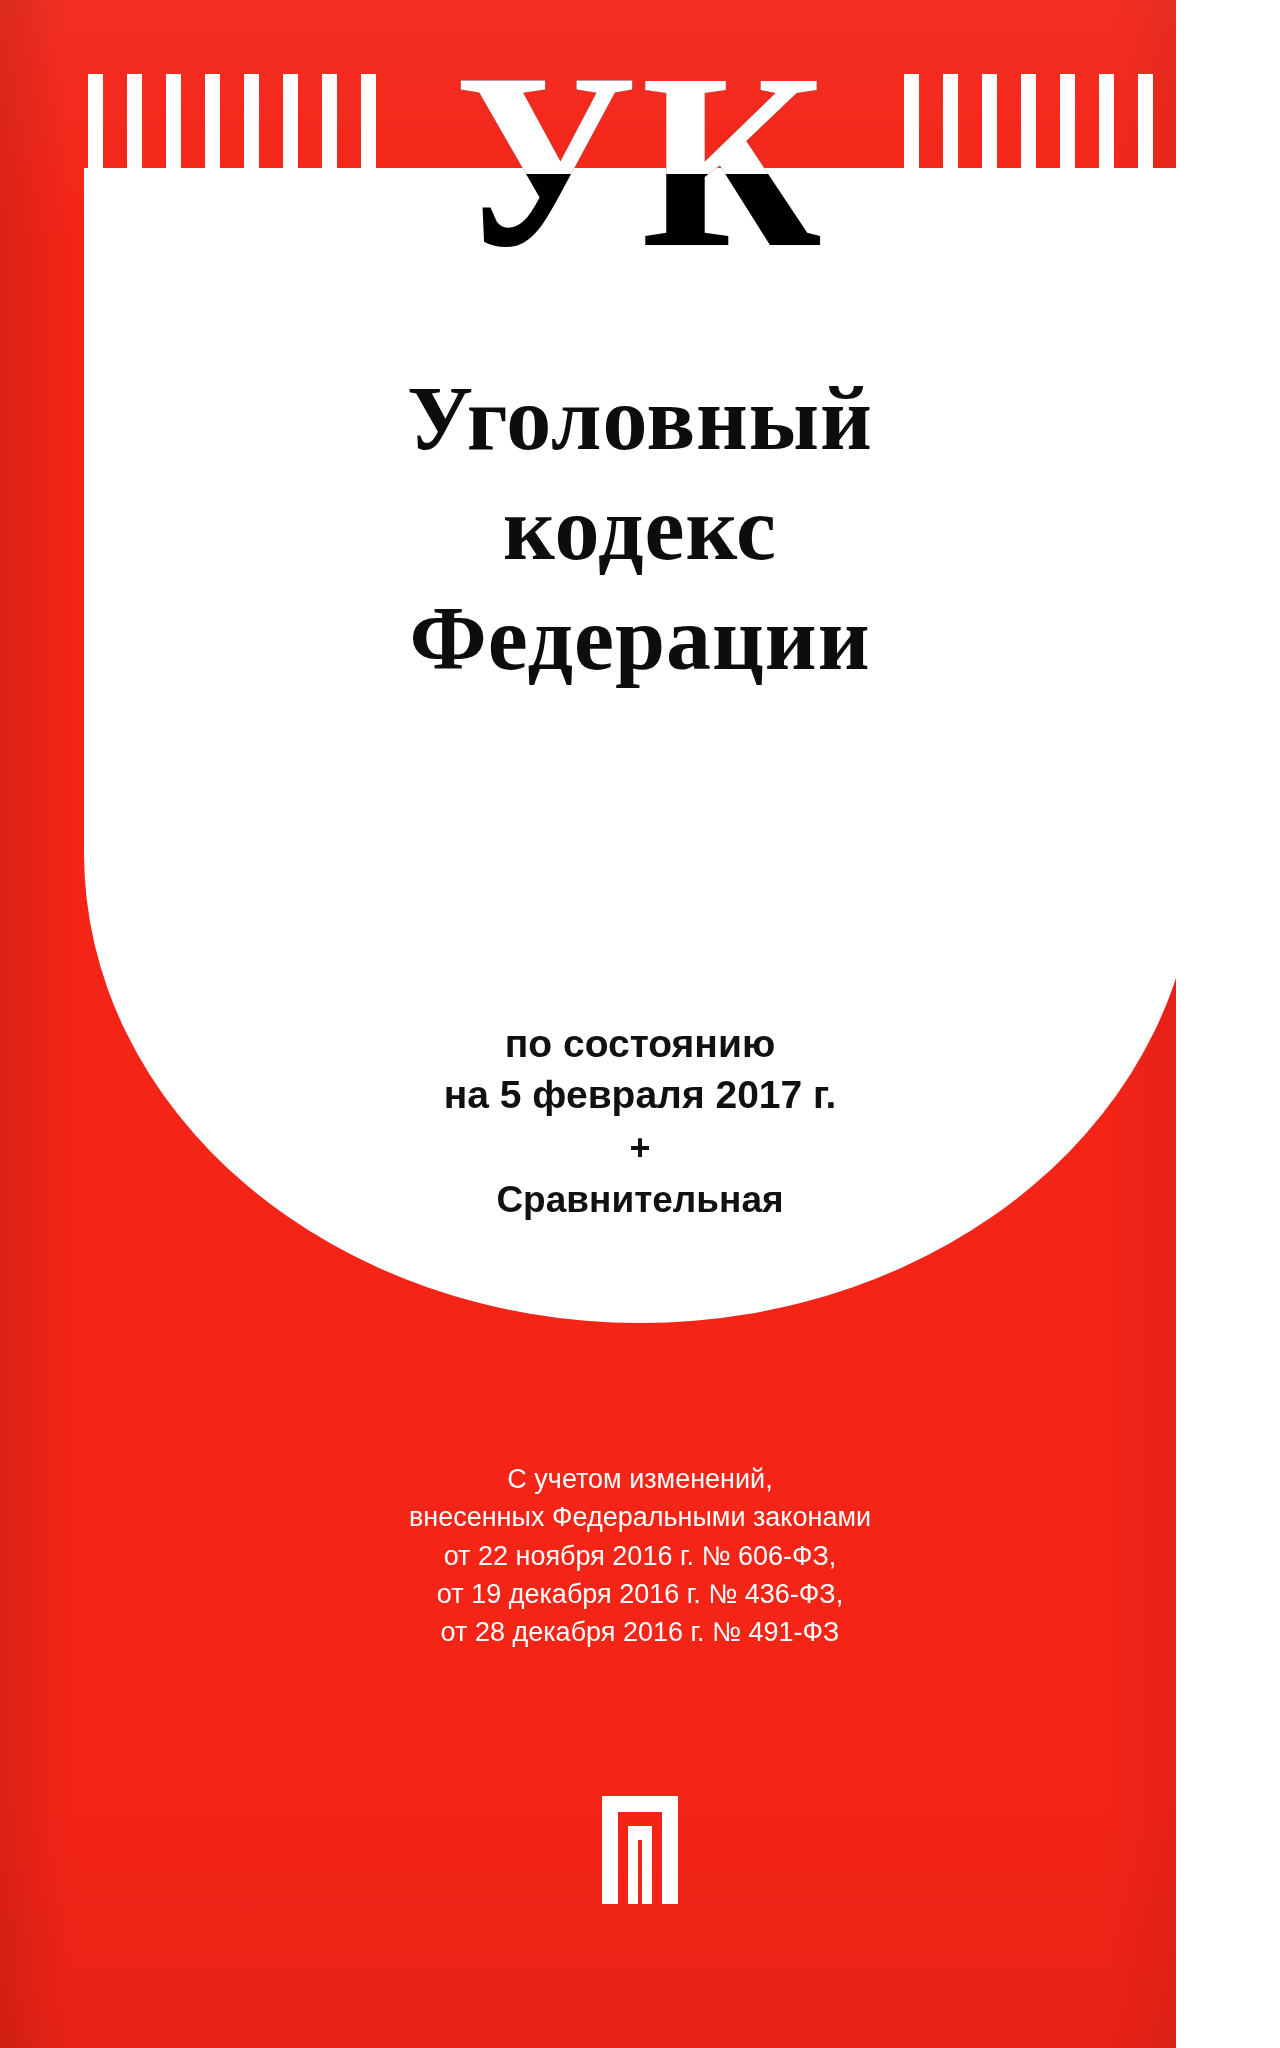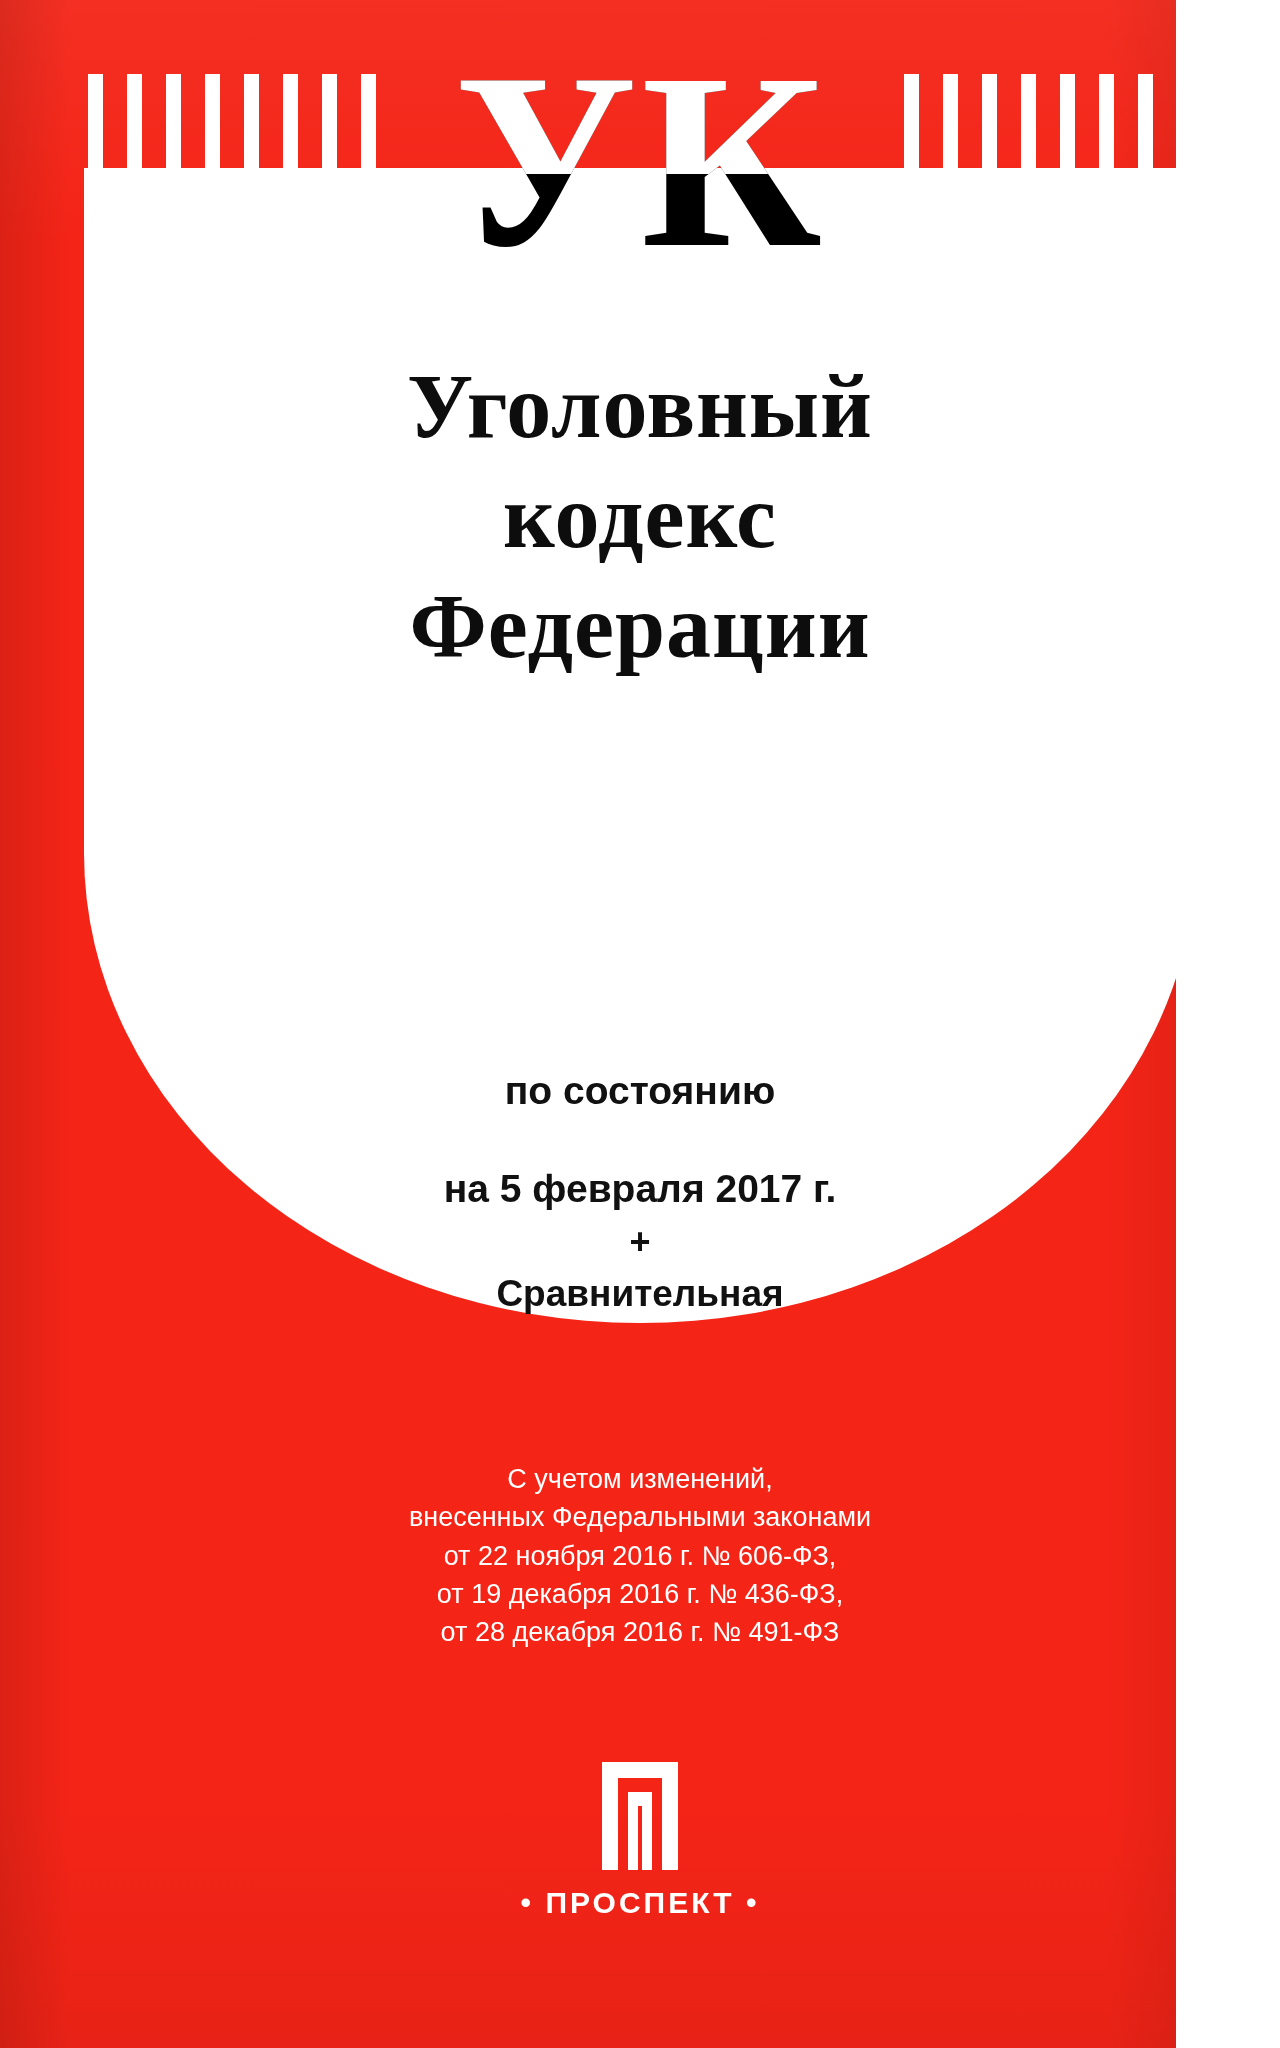--- a/index.html
+++ b/index.html
@@ -100,21 +100,21 @@
     pointer-events: none;
     text-align: center;
   }
   .monogram-top .monogram {
     color: #ffffff;
   }
 
   
   .title-block {
     position: absolute;
-    top: 352px;
+    top: 364px;
     left: 0;
     width: 1280px;
     text-align: center;
     z-index: 6;
     font-family: "Liberation Serif", serif;
     color: #0d0d0d;
   }
   .title-line {
     font-size: 90px;
     font-weight: bold;
@@ -130,21 +130,20 @@
     width: 1280px;
     text-align: center;
     z-index: 6;
     color: #111111;
     font-family: "Liberation Sans", sans-serif;
     font-weight: bold;
   }
   .status-line {
     font-size: 39px;
     line-height: 1.32;
-    margin-top: 47px;
   }
   .plus-sign {
     font-size: 36px;
     line-height: 1.5;
     font-weight: bold;
   }
   .status-sub {
     font-size: 37px;
     line-height: 1.34;
   }
@@ -243,16 +242,15 @@
     <div>от 22 ноября 2016 г. № 606-ФЗ,</div>
     <div>от 19 декабря 2016 г. № 436-ФЗ,</div>
     <div>от 28 декабря 2016 г. № 491-ФЗ</div>
   </div>
 
   <div class="publisher">
     <svg class="logo-mark" viewBox="0 0 96 118" aria-hidden="true">
       <path d="M10 118 L10 10 L86 10 L86 118 L70 118 L70 26 L26 26 L26 118 Z" fill="#ffffff"></path>
       <path d="M36 118 L36 40 L60 40 L60 118 L50 118 L50 54 L46 54 L46 118 Z" fill="#ffffff"></path>
     </svg>
-    <div class="publisher-name">• ПРОСПЕКТ •</div>
   </div>
 
 </div>
 
 </body></html>

